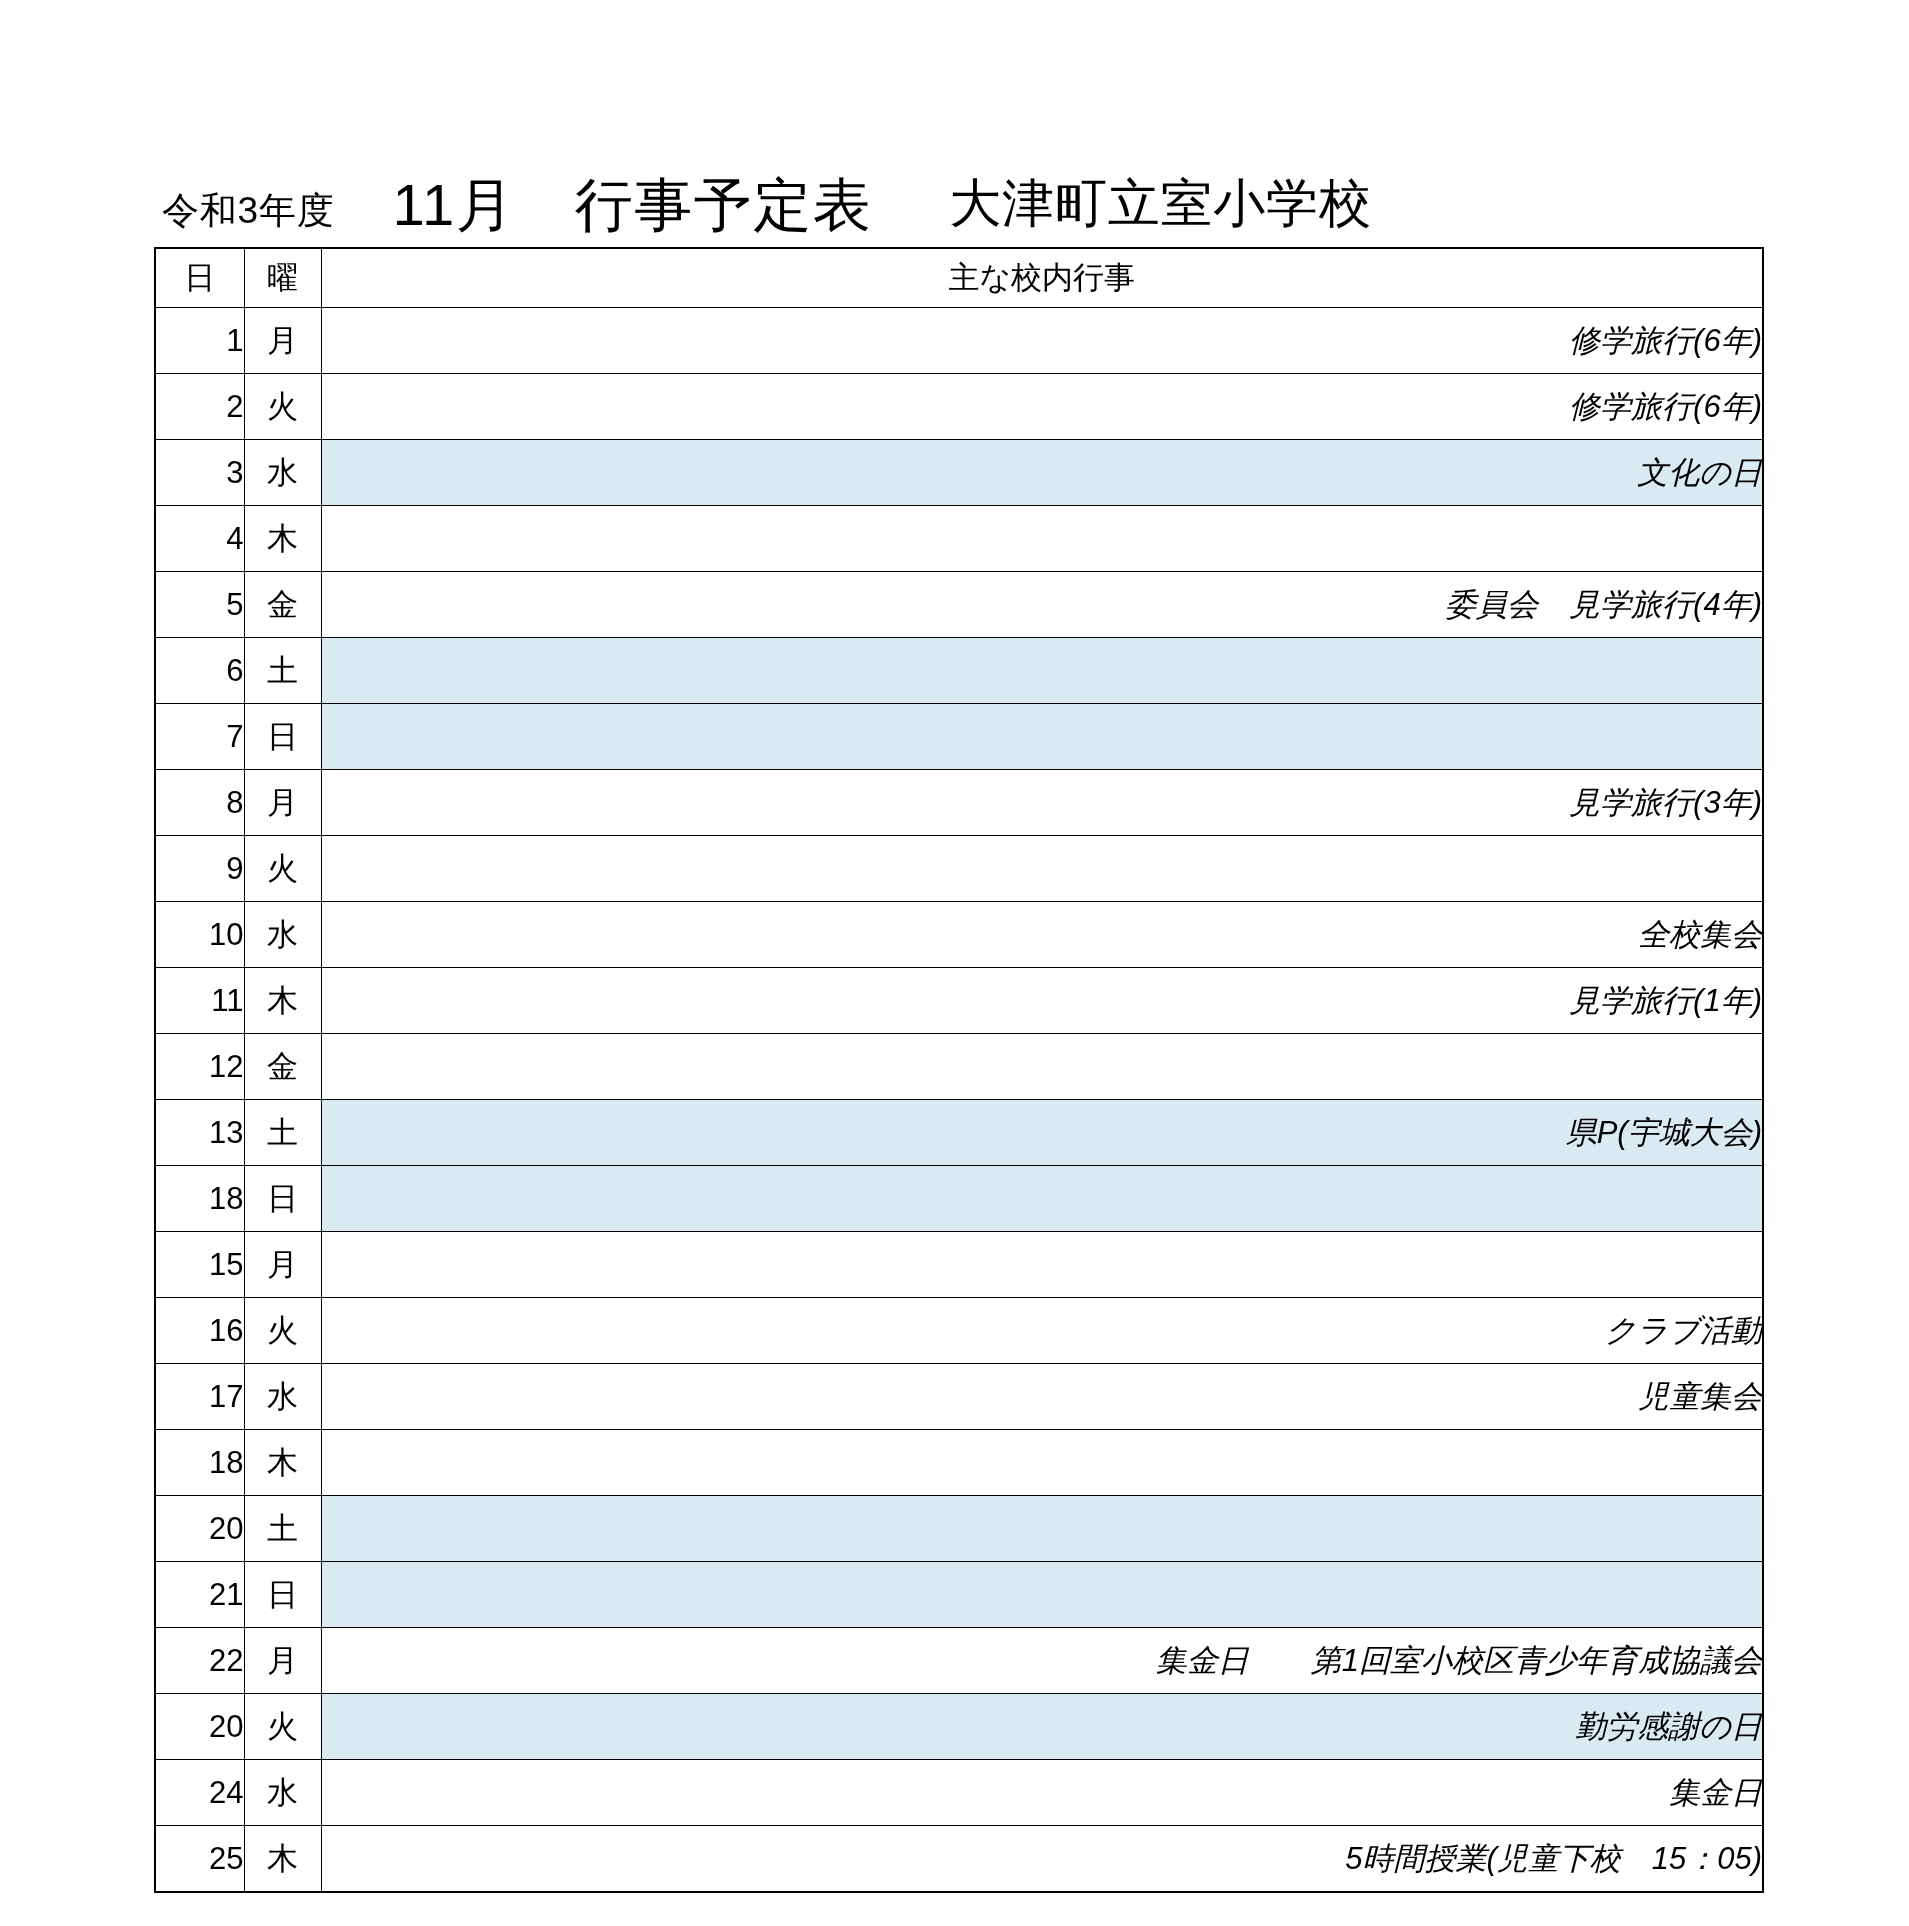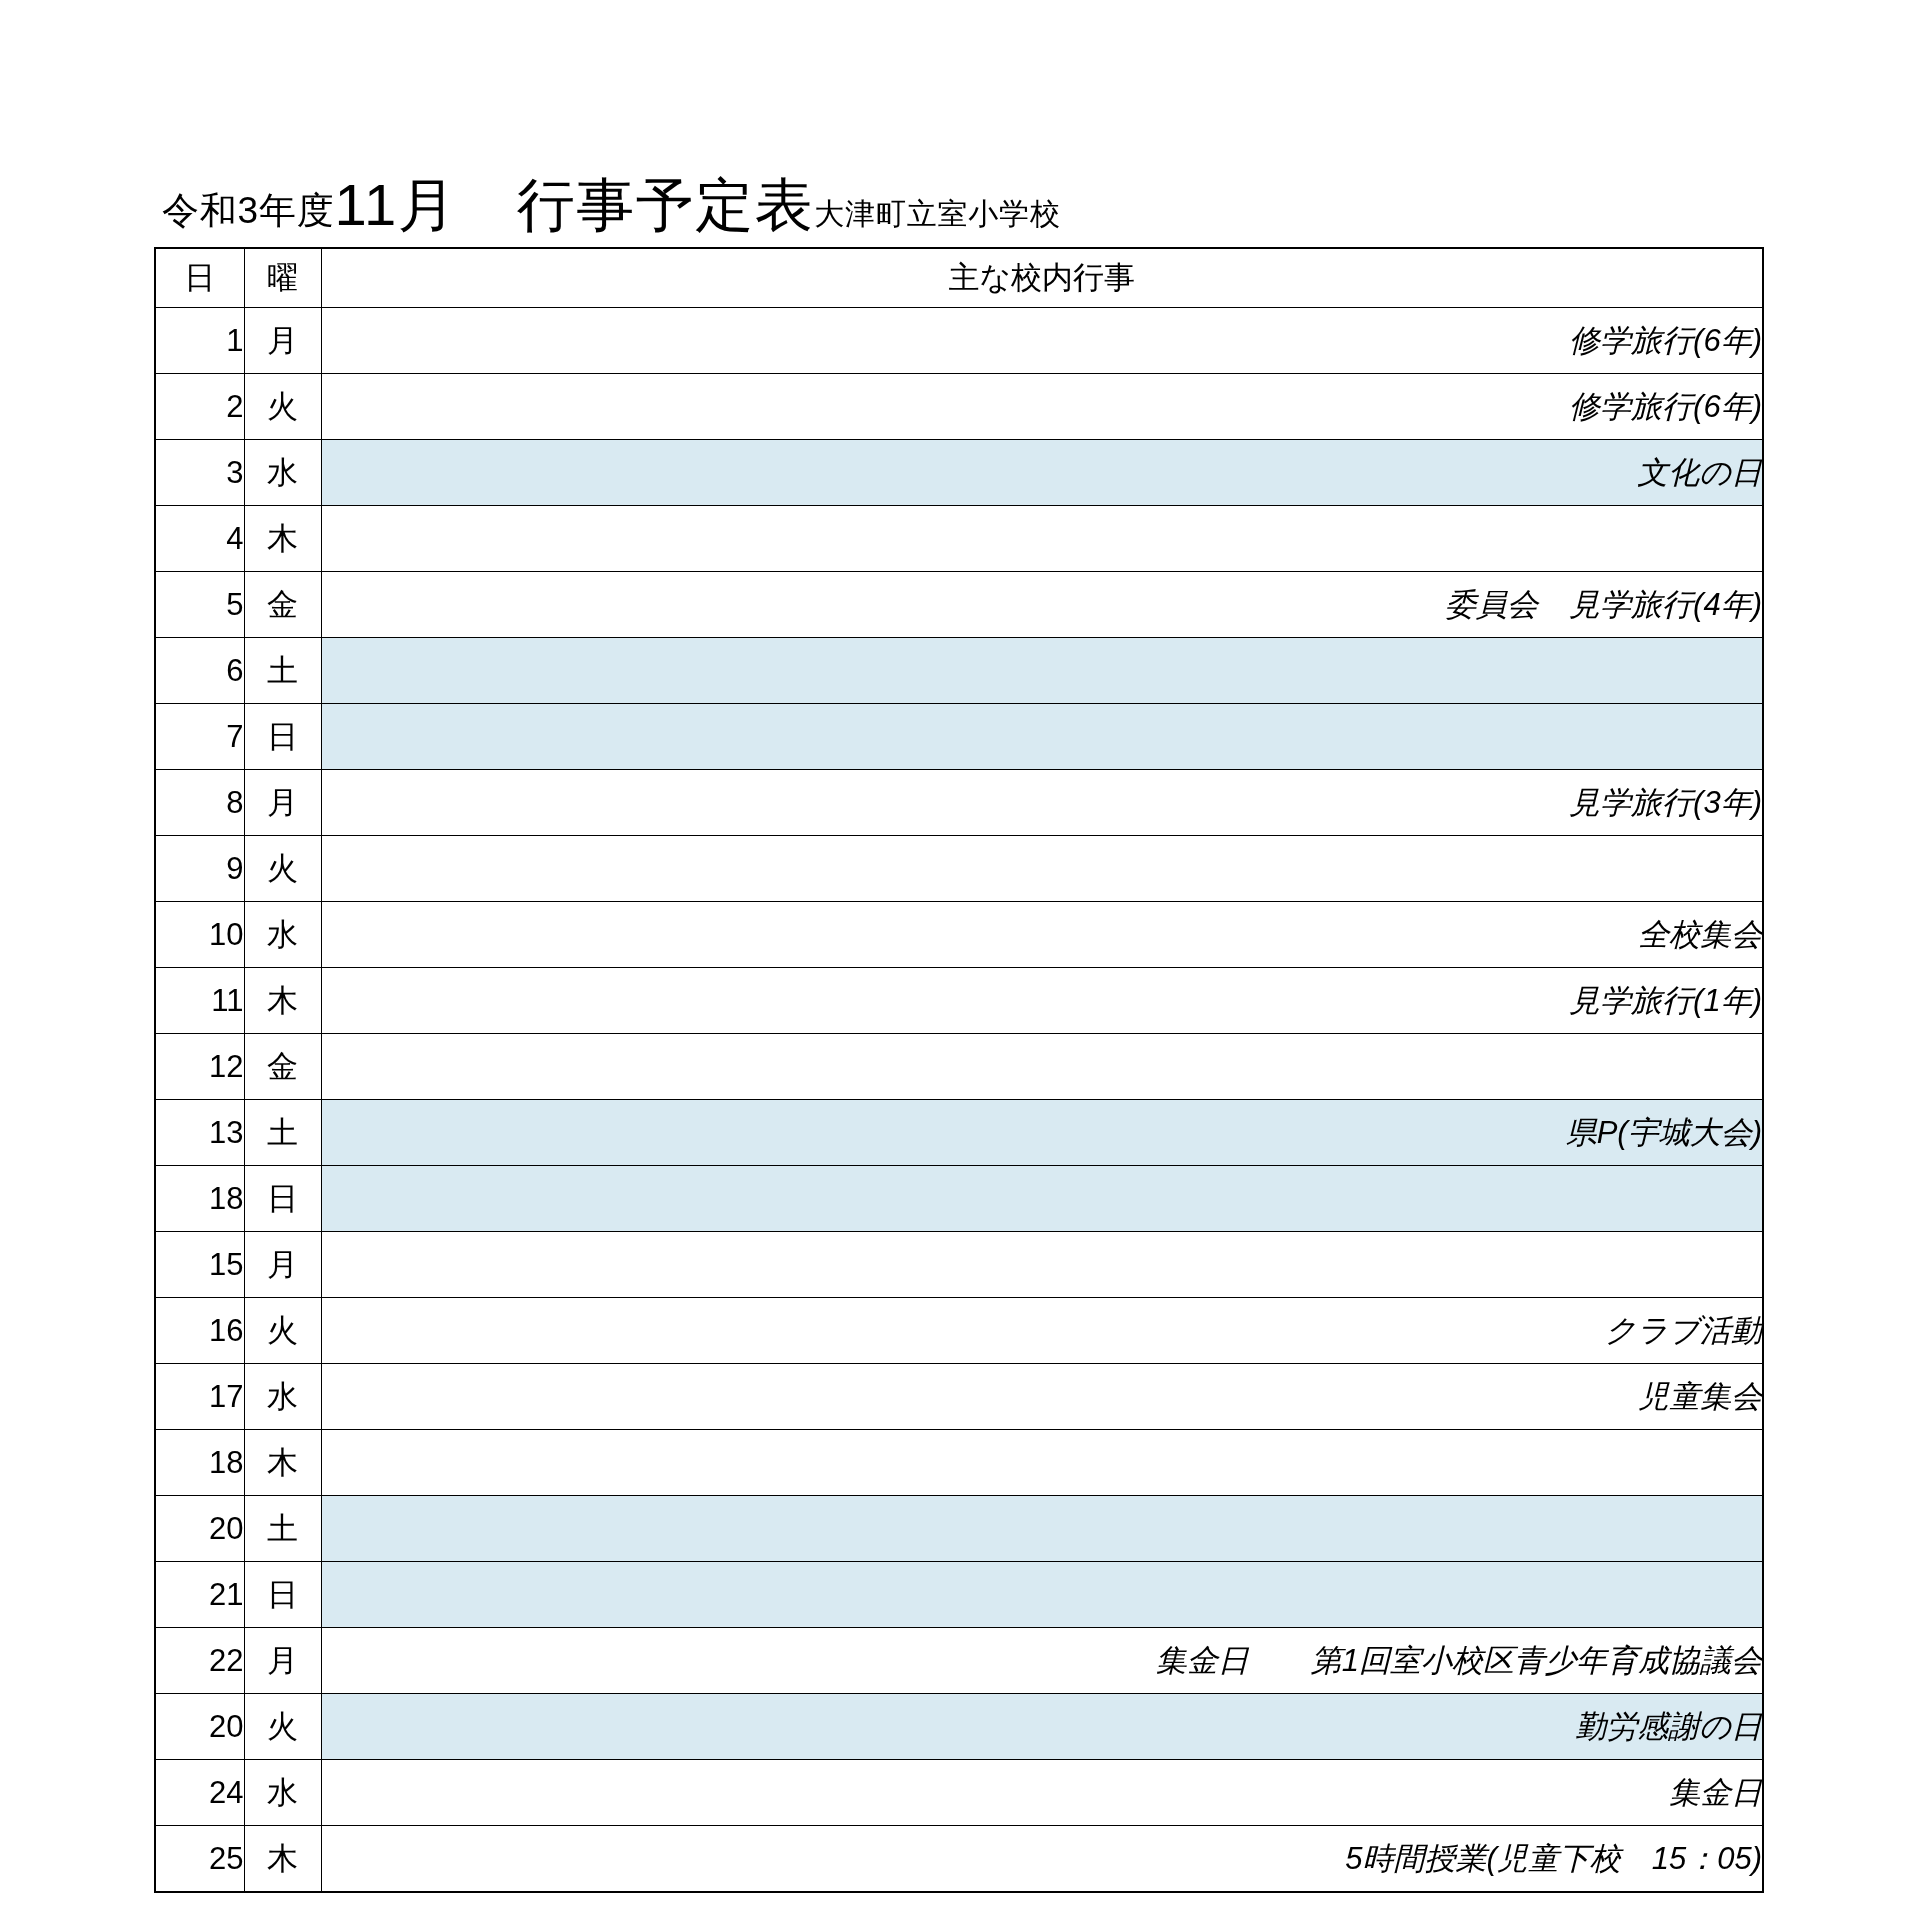--- a/index.html
+++ b/index.html
@@ -38,27 +38,29 @@
     letter-spacing: 0.8px;
     line-height: 1;
     padding-bottom: 5.4px;
     white-space: nowrap;
     margin-top: 36px;
   }
   .header-title {
     font-size: 58px;
     font-weight: 400;
     line-height: 1;
+    margin-left: 58px;
     white-space: nowrap;
     letter-spacing: 1.5px;
   }
   .header-school {
-    font-size: 30px;
+    font-size: 52px;
     line-height: 1;
     padding-bottom: 4.6px;
+    margin-left: 77px;
     white-space: nowrap;
     letter-spacing: 0.8px;
   }
 
   
   .table-wrap {
     position: absolute;
     left: 154px;
     top: 247px;
     width: 1610px;

